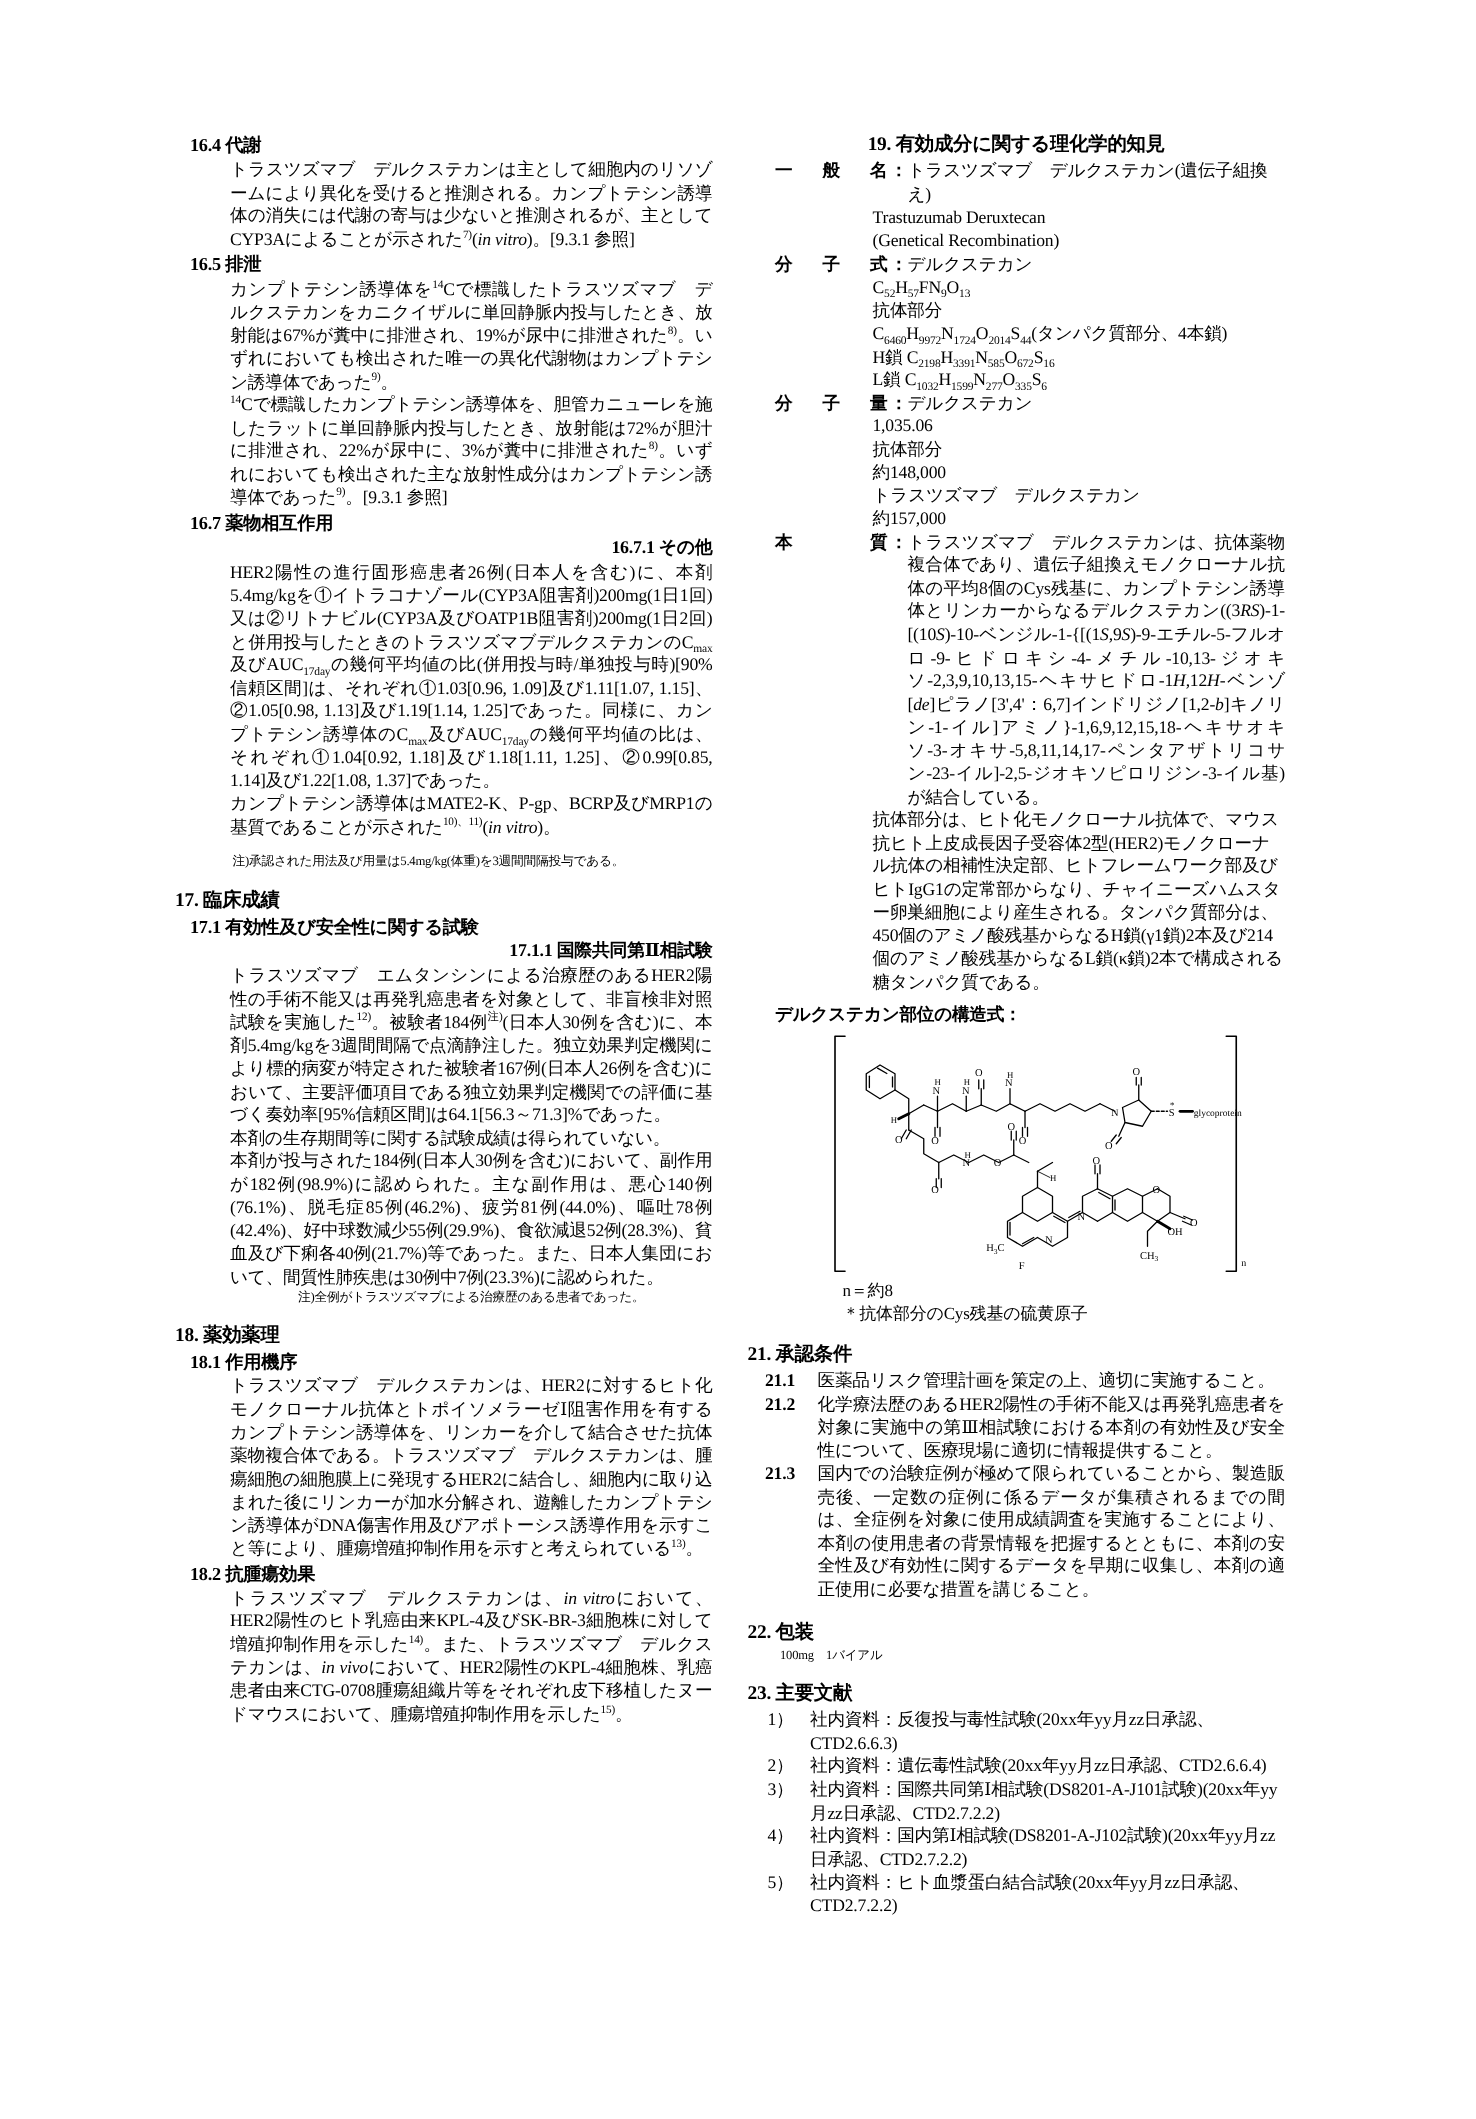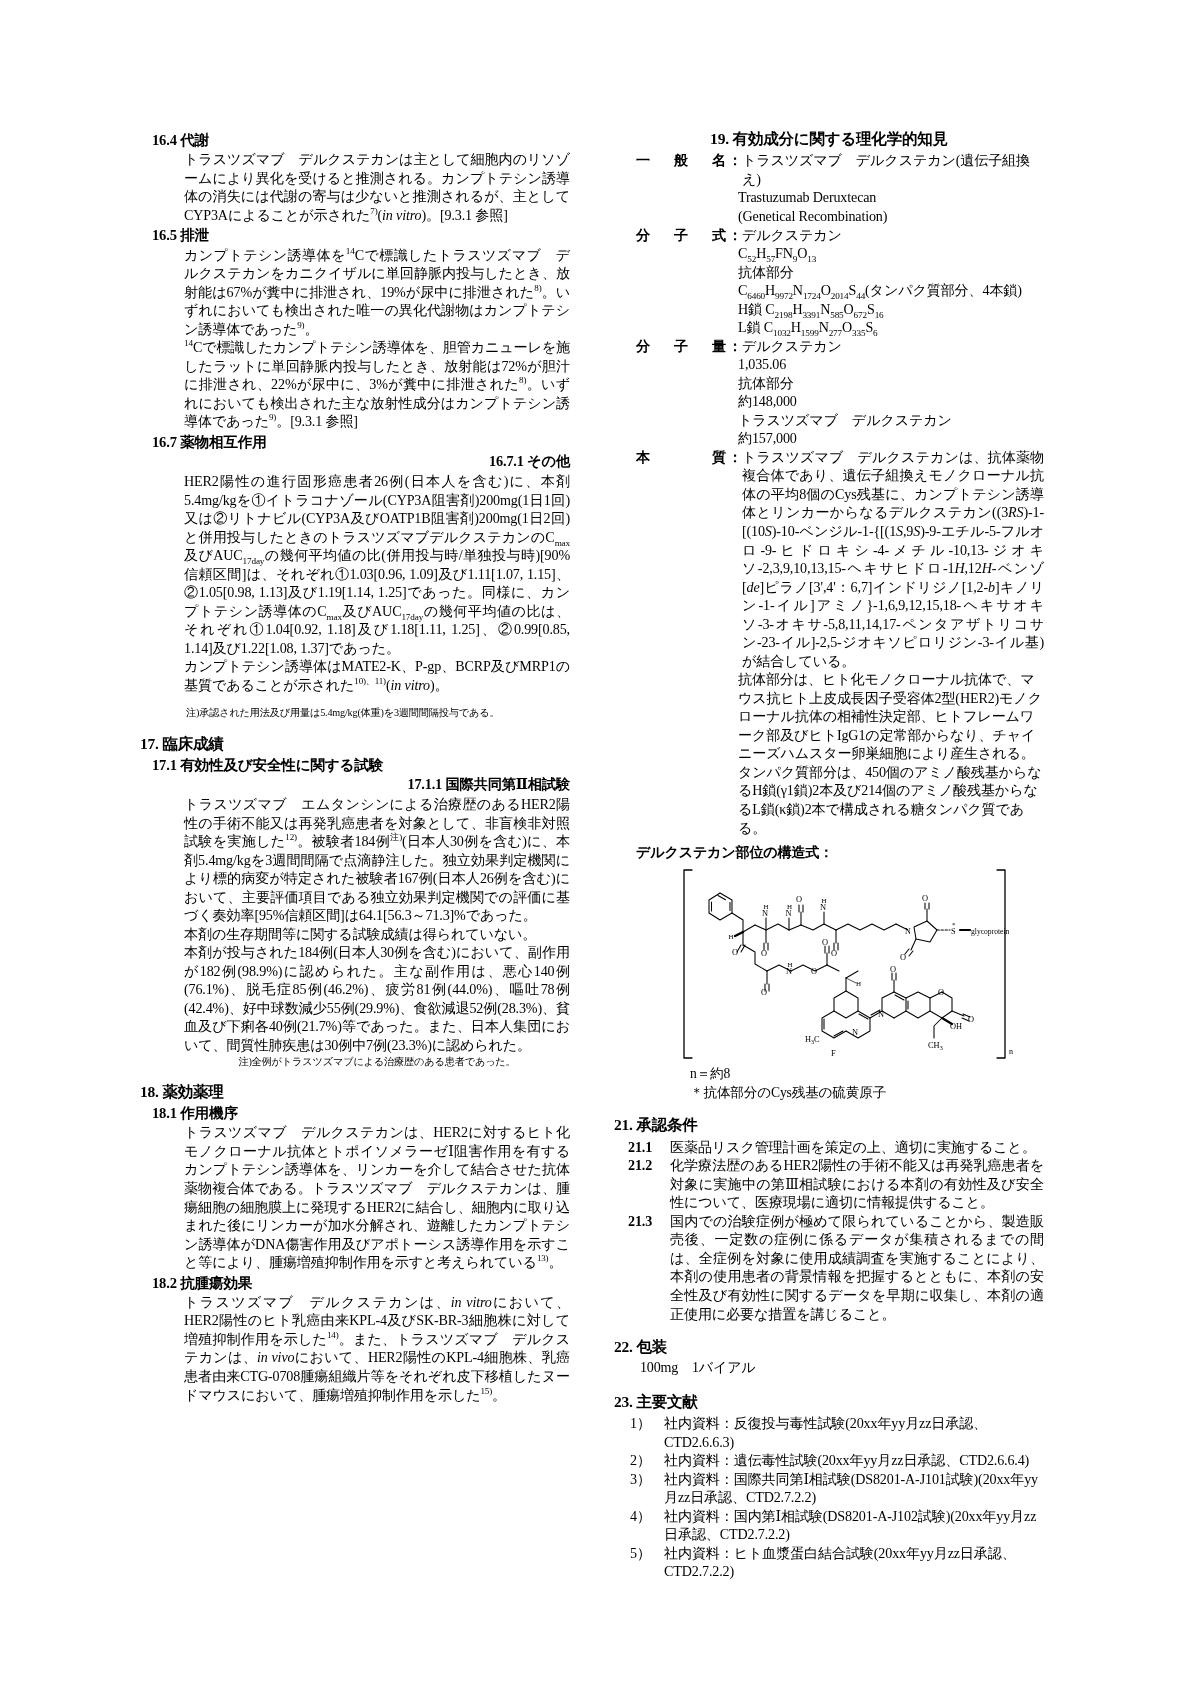--- a/index.html
+++ b/index.html
@@ -23,24 +23,24 @@
     position: absolute;
     left: 0;
     top: 0;
     width: 1181px;
     height: 1695px;
     background: #ffffff;
   }
   .columns {
     position: absolute;
     left: 140px;
-    top: 129px;
+    top: 106px;
     width: 905px;
     display: flex;
-    gap: 44px;
+    gap: 28px;
   }
   .col {
     width: 430px;
     box-sizing: border-box;
   }
   
   .h1 {
     font-size: 15.5px;
     font-weight: bold;
     margin: 14px 0 3px 0;
@@ -113,21 +113,21 @@
     flex: 0 0 92px;
     font-weight: bold;
     text-align: justify;
     text-align-last: justify;
     box-sizing: border-box;
     padding-right: 2px;
   }
   .defcolon { flex: 0 0 10px; font-weight: bold; }
   .defval { flex: 1; }
   .defcont {
-    margin-left: 102px;
+    margin-left: 78px;
     font-size: 14.1px;
     line-height: 1.315;
     letter-spacing: -0.15px;
   }
   .defval-block { flex: 1; text-align: justify; text-justify: inter-character; }
   
   .figcap {
     font-size: 14.1px;
     font-weight: bold;
     margin: 6px 0 2px 22px;
@@ -166,21 +166,21 @@
   .reflist { margin: 2px 0 0 16px; }
   .refrow {
     display: flex;
     font-size: 14.1px;
     line-height: 1.315;
     letter-spacing: -0.15px;
   }
   .refrow .nm { flex: 0 0 34px; }
   .refrow .tx { flex: 1; }
   .pkg {
-    font-size: 14px;
+    font-size: 10px;
     line-height: 1.315;
     margin: 2px 0 0 26px;
     letter-spacing: -0.15px;
   }
 </style>
 </head>
 <body>
 
 <div class="page">
 <div class="sheet">

